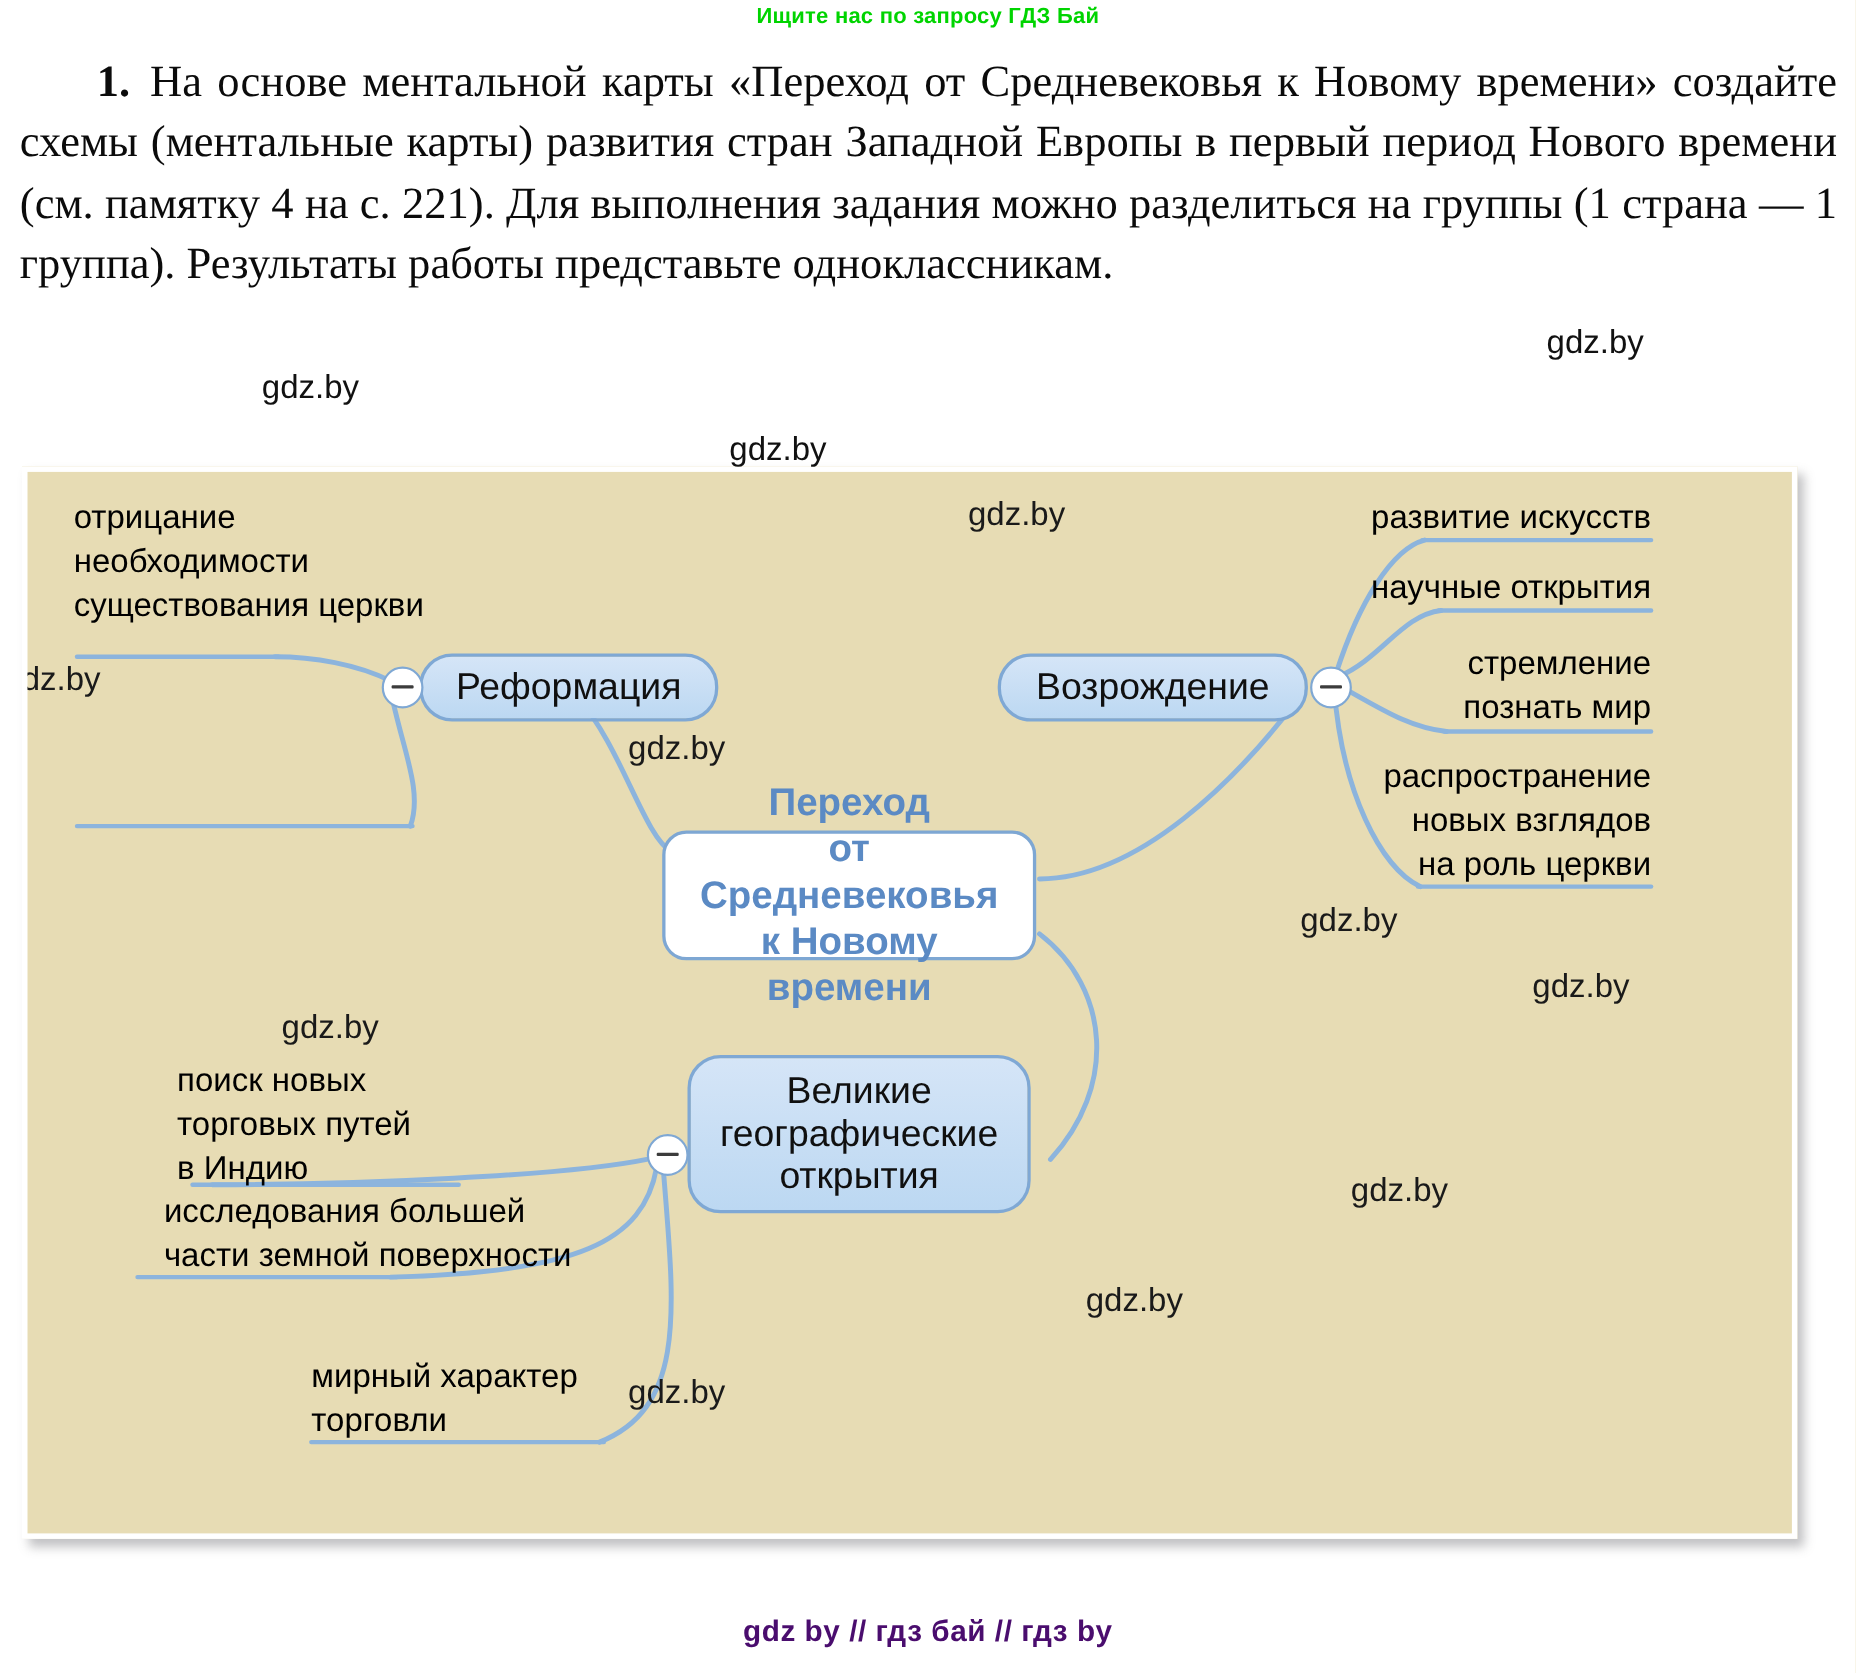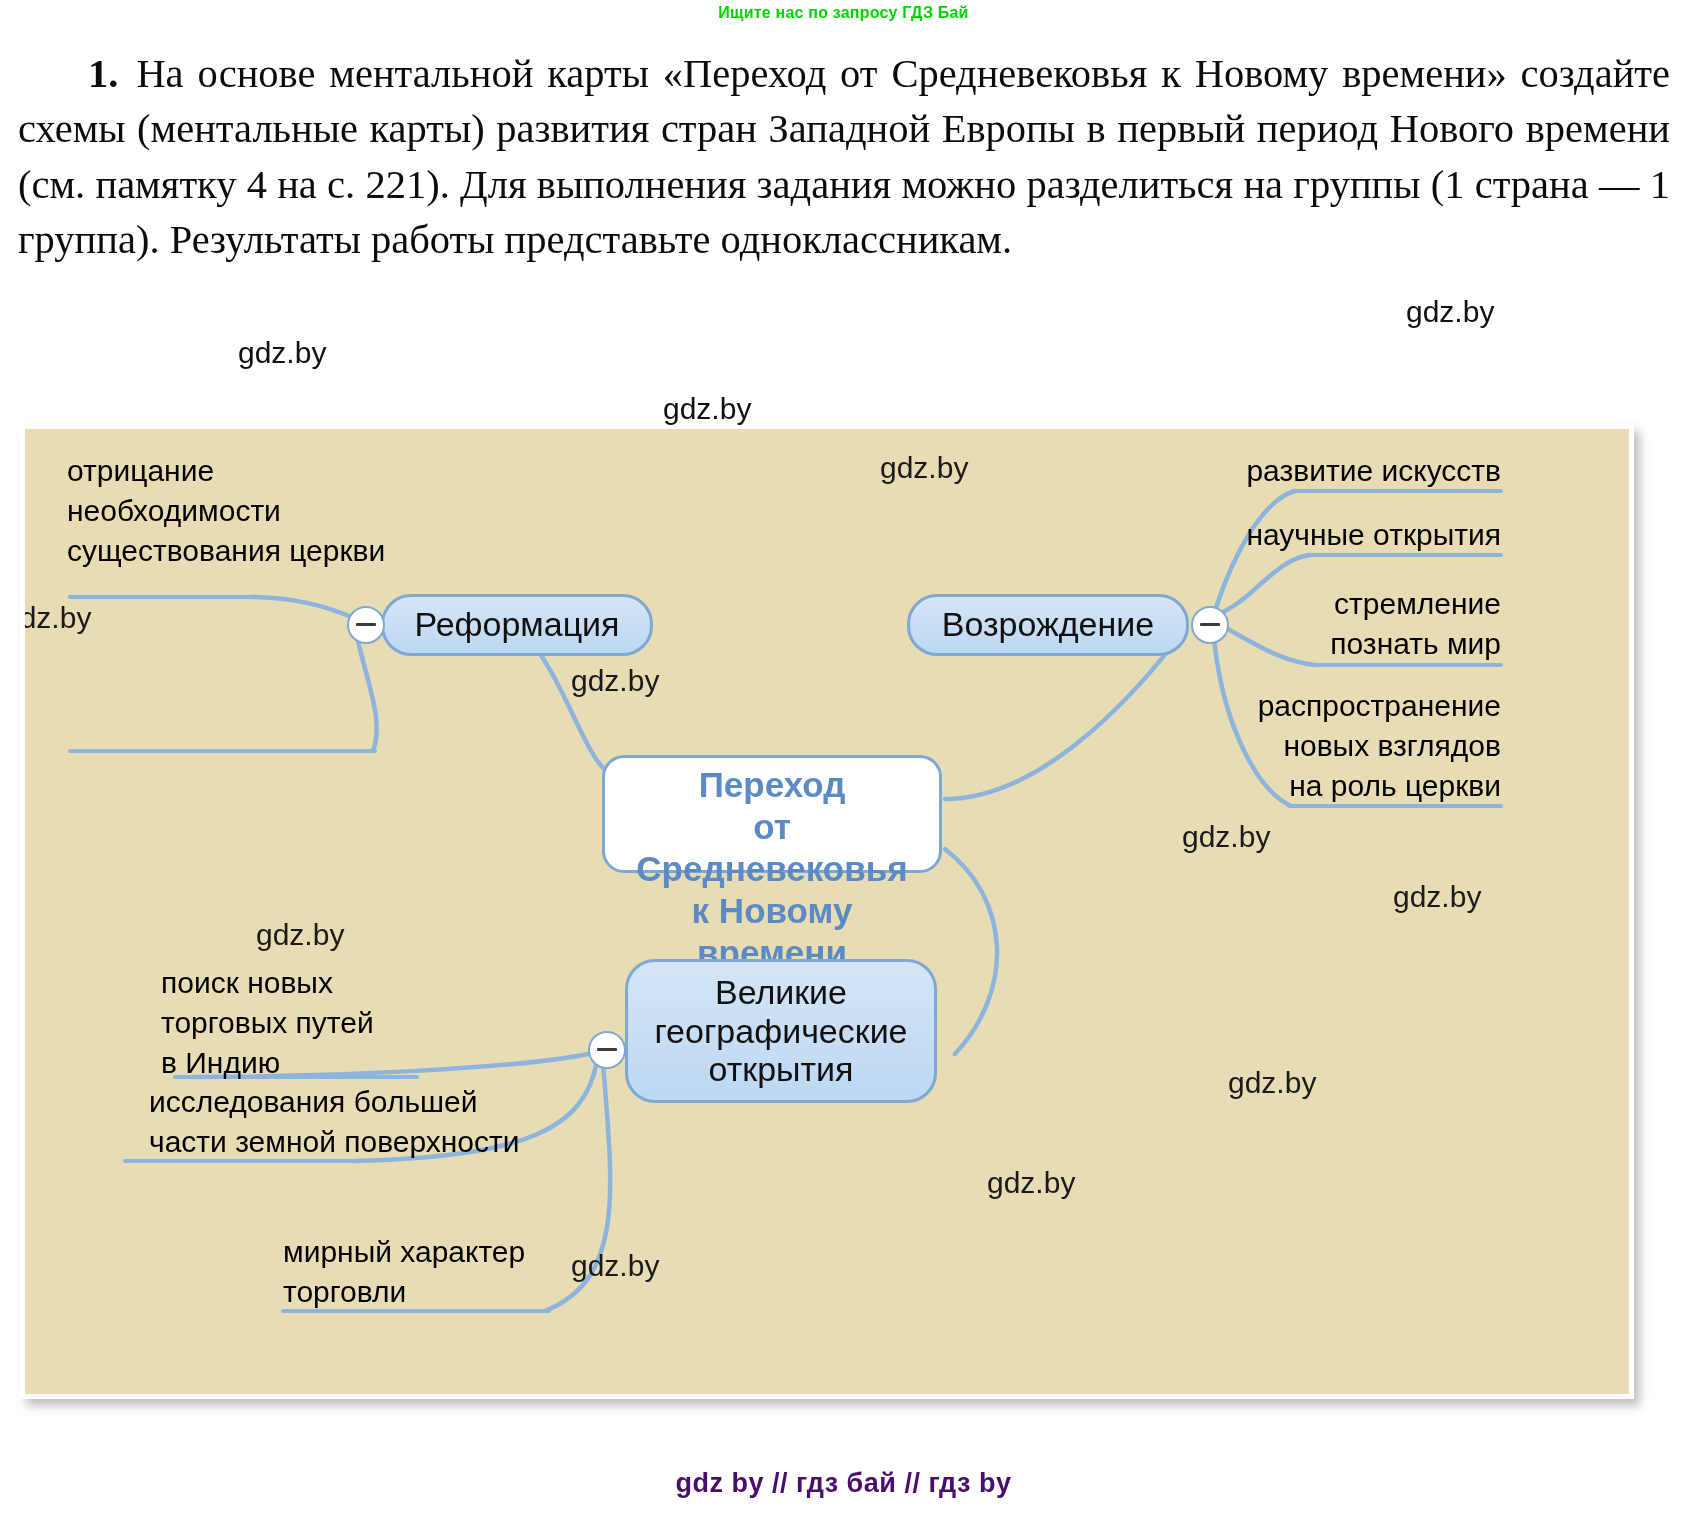--- a/index.html
+++ b/index.html
@@ -10,21 +10,21 @@
     position:relative;
     overflow:hidden;
   }
   
   .site-banner{
     position:absolute;left:0;top:4px;width:1687px;
     text-align:center;
     color:#00d400;
     font-family:"Liberation Sans", sans-serif;
     font-weight:bold;
-    font-size:16px;
+    font-size:20px;
     letter-spacing:.2px;
   }
   
   .task{
     position:absolute;
     left:18px;top:46px;width:1652px;
     font-family:"Liberation Serif", serif;
     font-size:40.5px;
     line-height:1.37;
     color:#0b0b0b;
@@ -61,21 +61,21 @@
   .node-center{
     position:absolute;
     box-sizing:border-box;
     border:3px solid #7ea7d3;
     border-radius:22px;
     background:#ffffff;
     color:#5b8ac4;
     font-weight:bold;
     font-size:35px;
     line-height:1.20;
-    display:flex;align-items:flex-start;justify-content:center;
+    display:flex;align-items:center;justify-content:center;
     text-align:center;
     padding:6px 14px;
   }
   .node-multiline{white-space:normal;line-height:1.14;}
   
   .leaf{
     position:absolute;
     color:#000000;
     font-size:30px;
     line-height:1.33;

